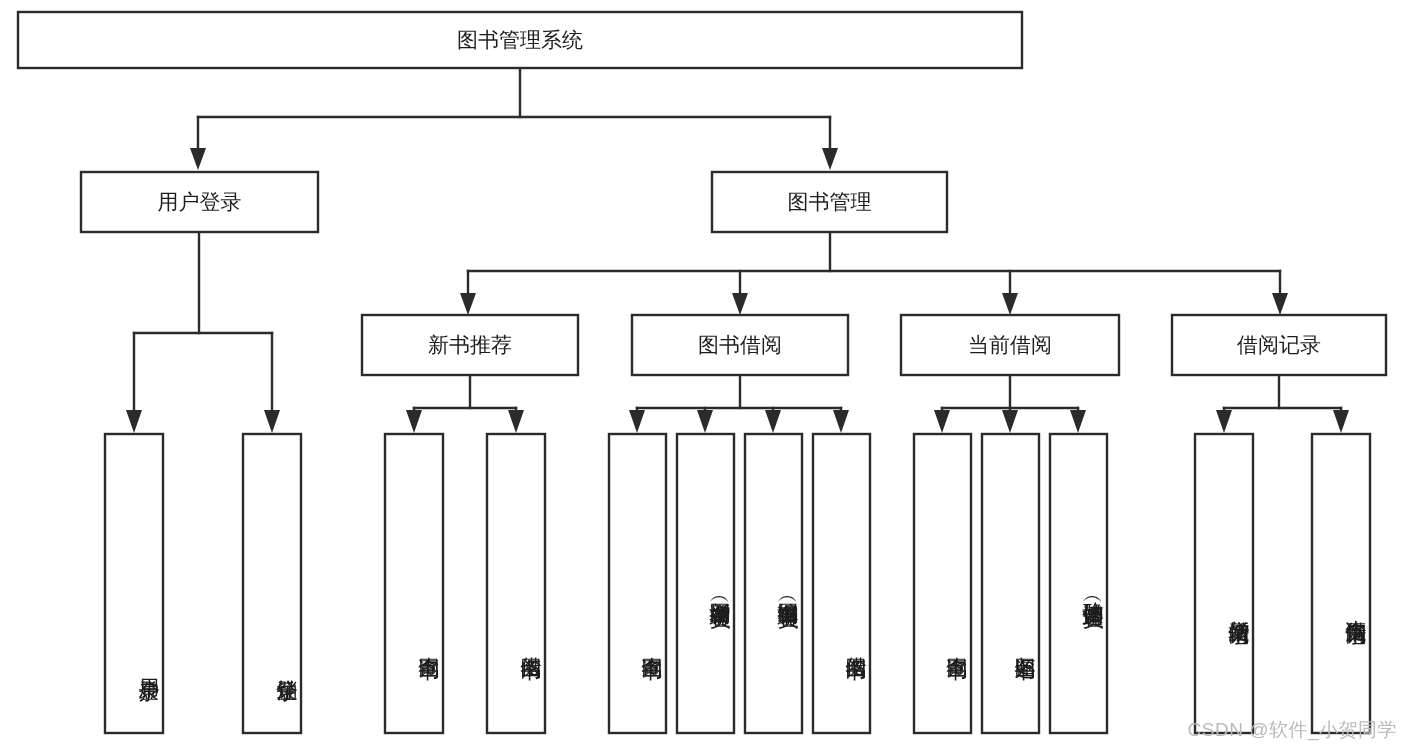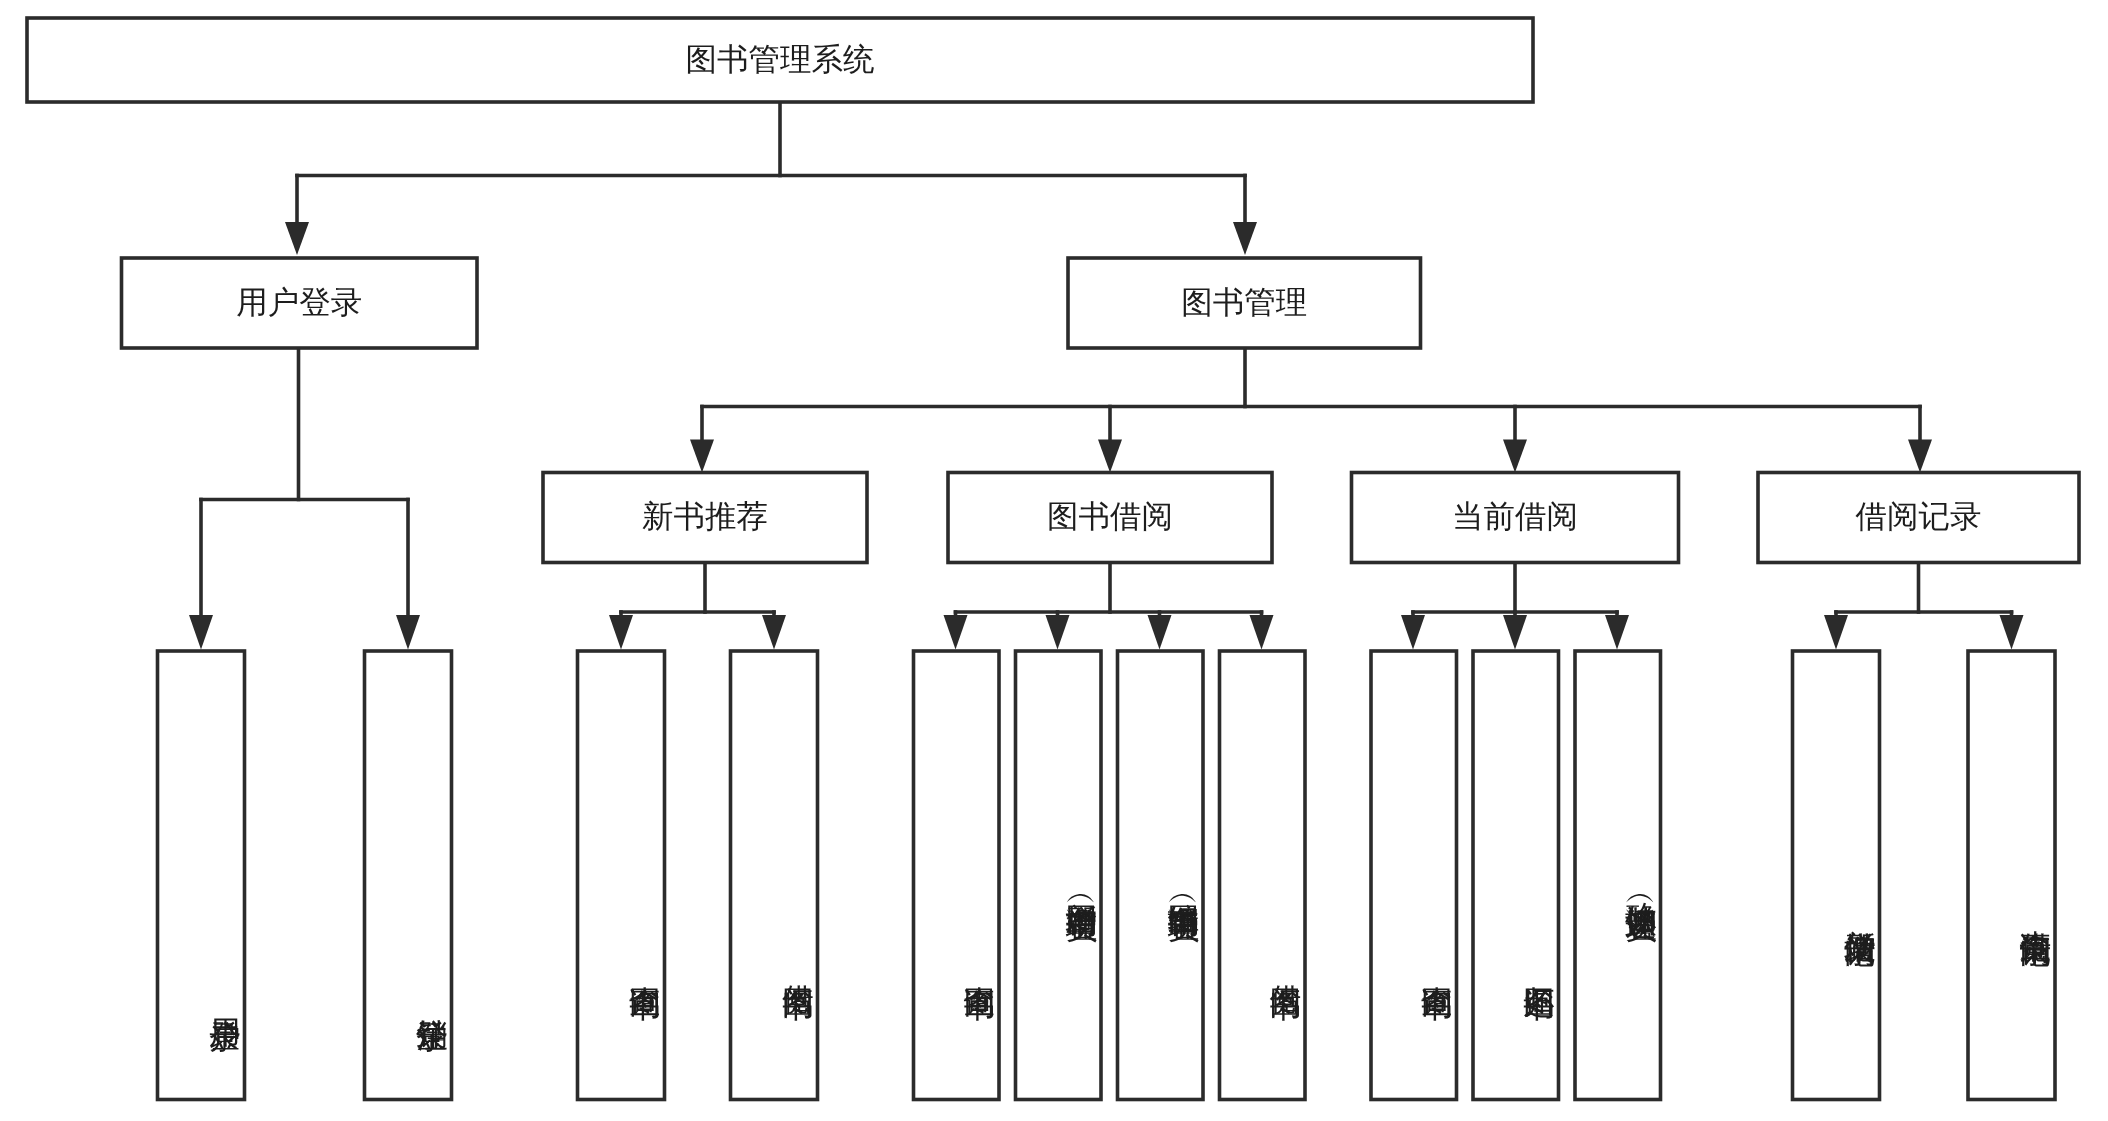--- a/index.html
+++ b/index.html
@@ -208,13 +208,14 @@
   <div class="vlabel" style="left:745px; top:434px; width:57px; height:299px; padding-top:6px;">编辑图书（管理员）</div>
   <div class="vlabel" style="left:813px; top:434px; width:57px; height:299px; padding-top:58px;">借阅图书</div>
 
   <div class="vlabel" style="left:914px; top:434px; width:57px; height:299px; padding-top:58px;">查询图书</div>
   <div class="vlabel" style="left:982px; top:434px; width:57px; height:299px; padding-top:58px;">归还图书</div>
   <div class="vlabel" style="left:1050px; top:434px; width:57px; height:299px; padding-top:6px;">确认归还（管理员）</div>
 
   <div class="vlabel" style="left:1195px; top:434px; width:58px; height:299px; padding-top:22px;">新增借阅记录</div>
   <div class="vlabel" style="left:1312px; top:434px; width:58px; height:299px; padding-top:22px;">查询借阅记录</div>
 
+  <div class="watermark">CSDN @软件_小贺同学</div>
 </div>
 
 </body></html>

